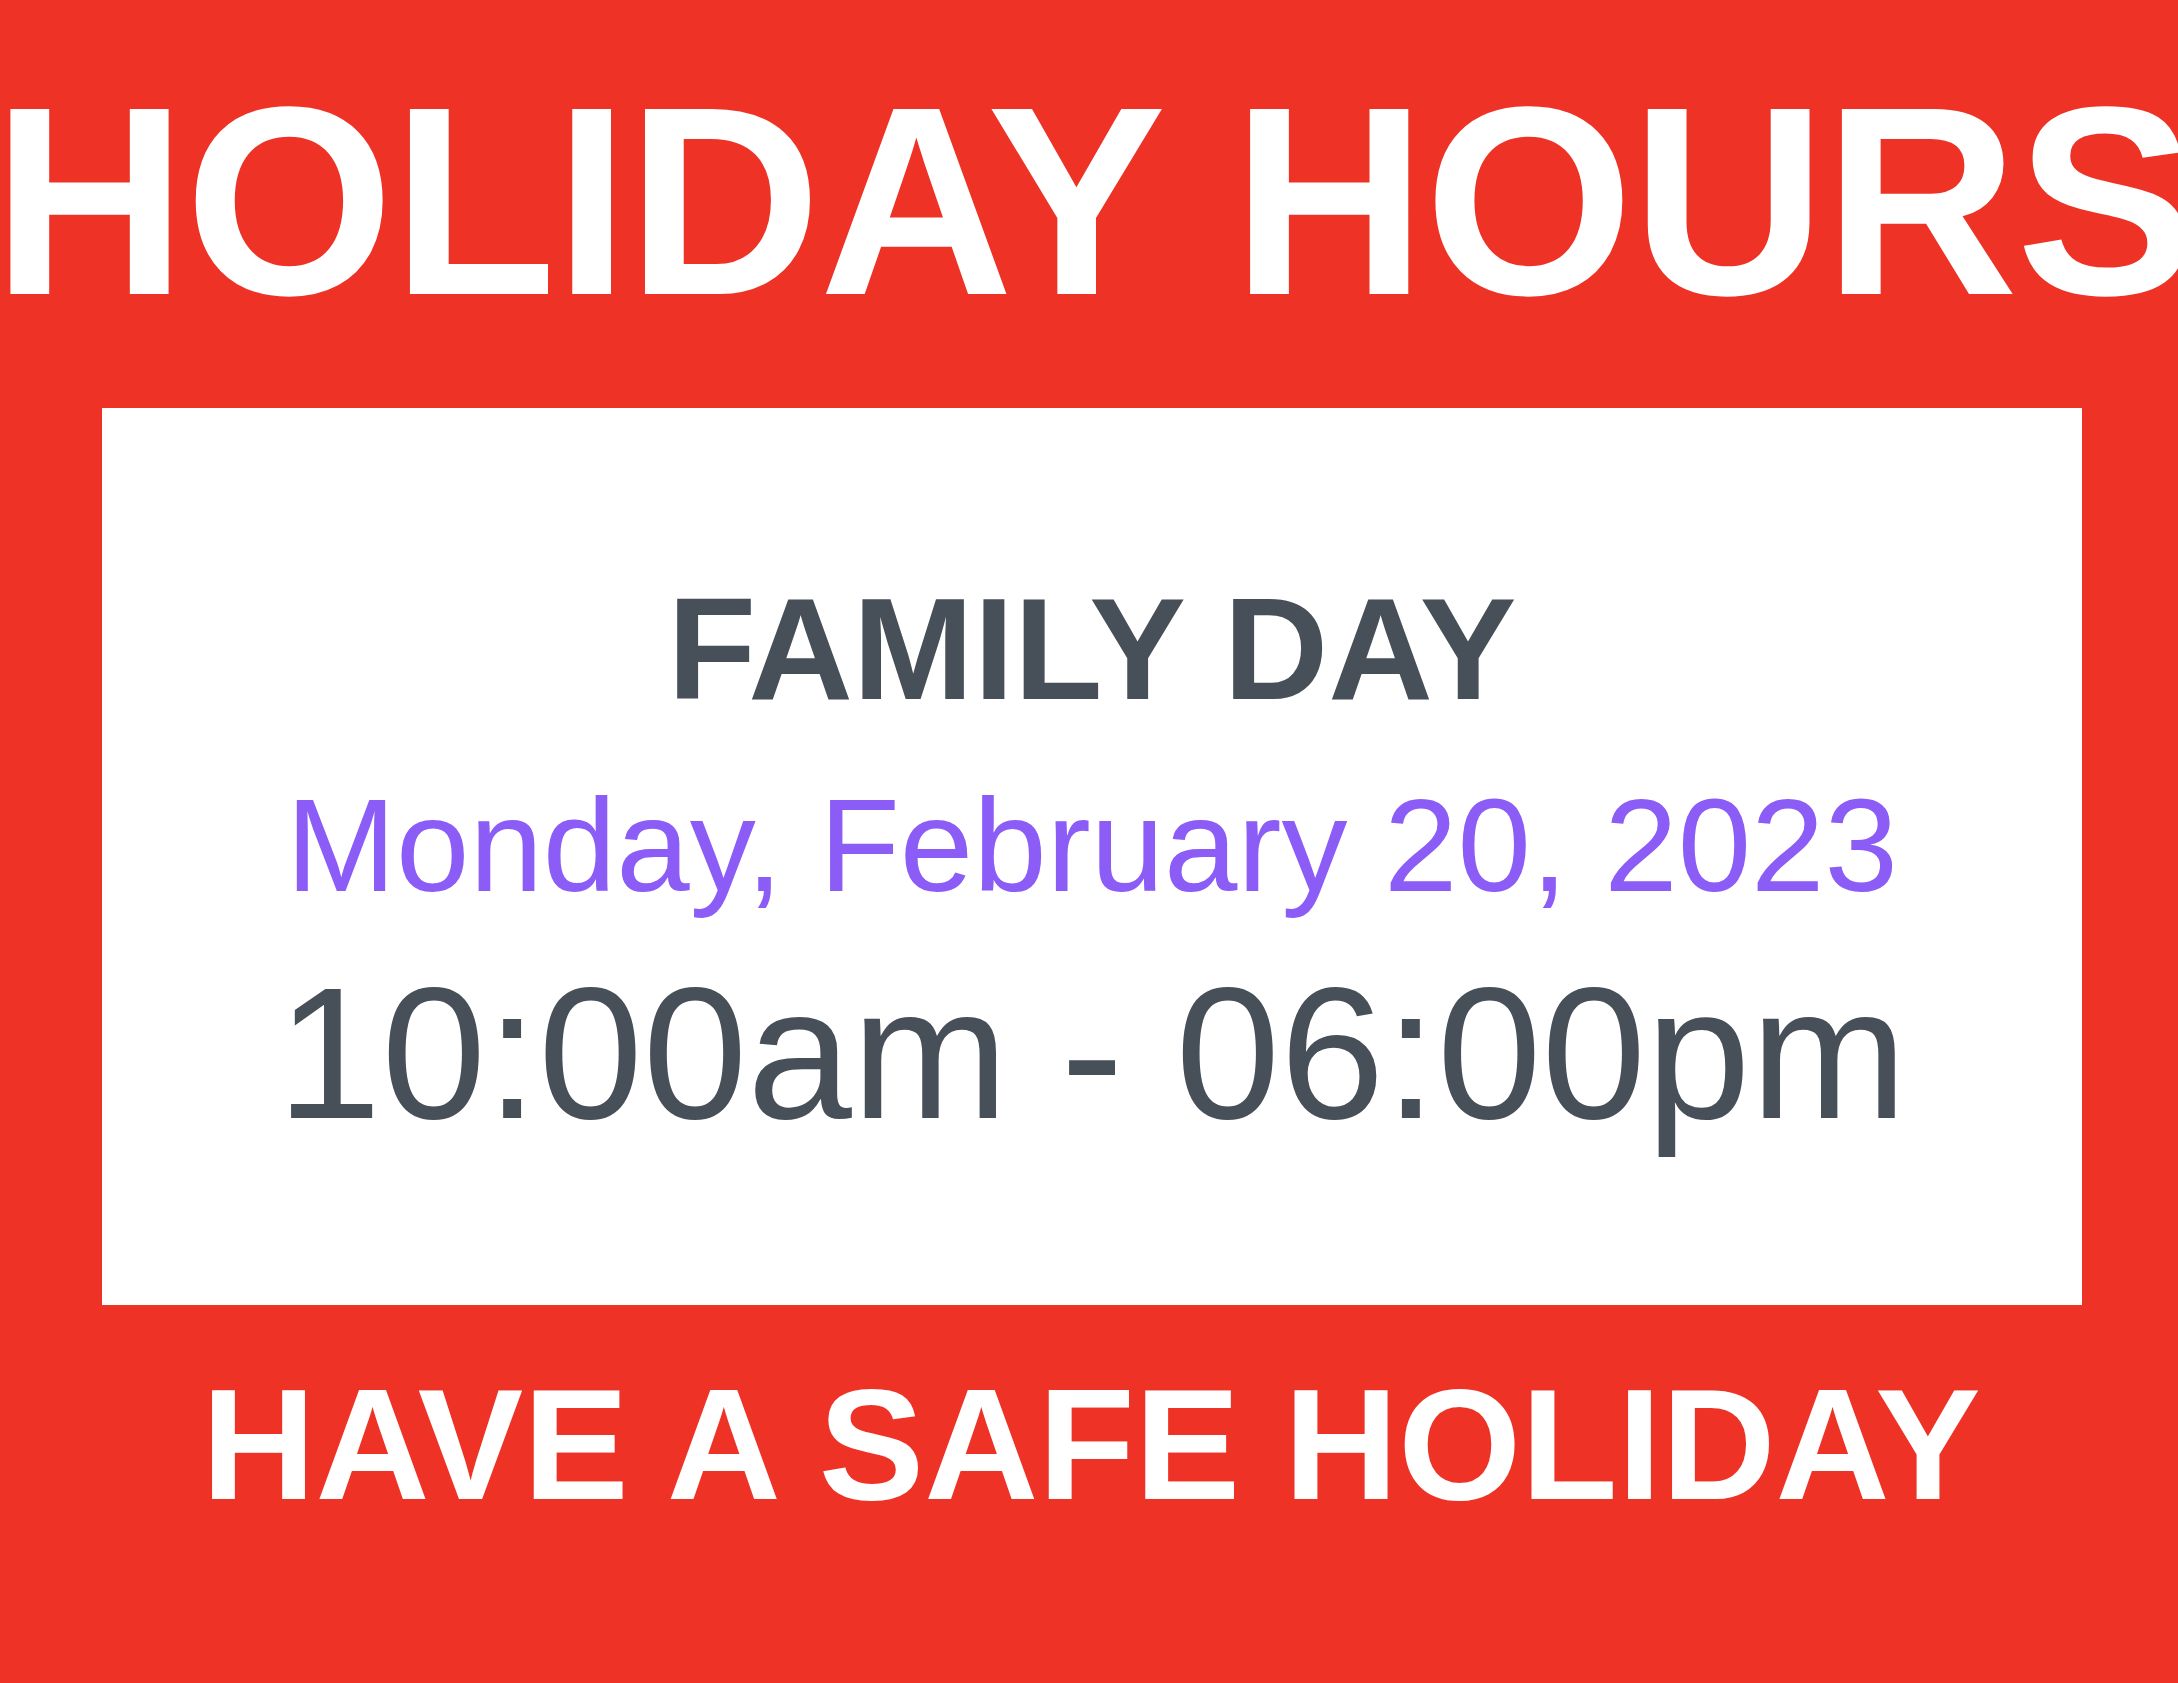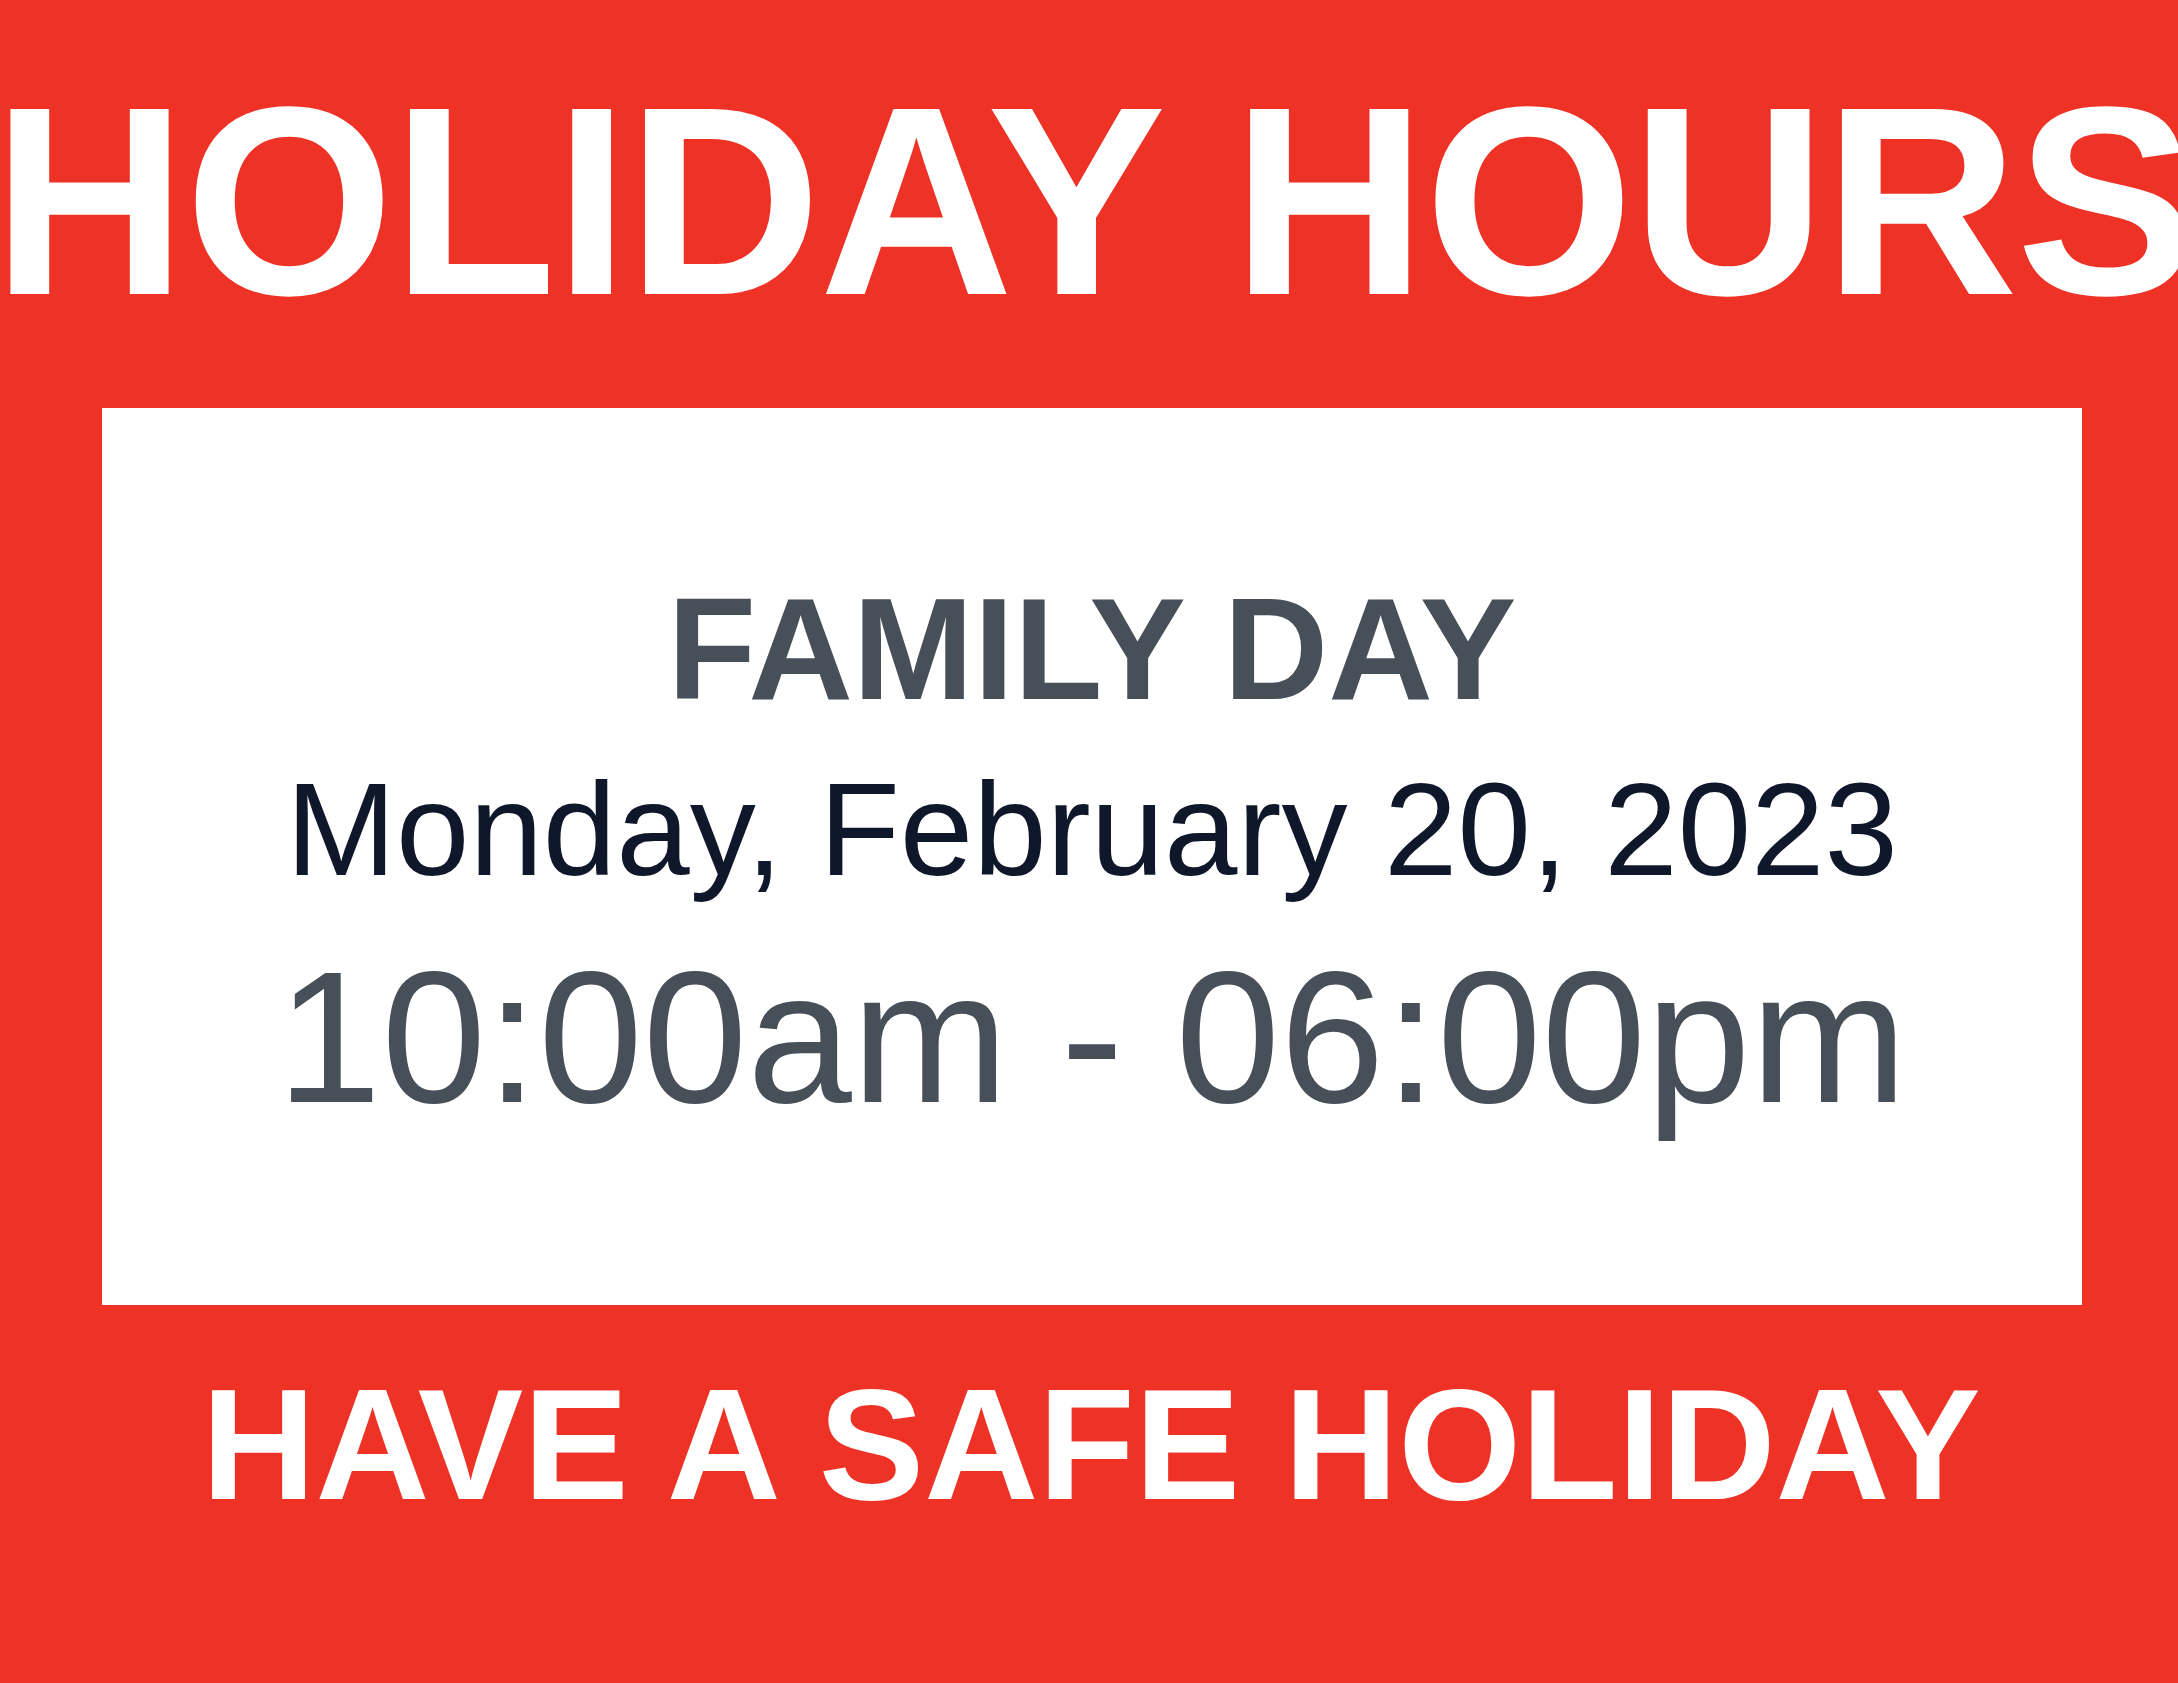--- a/index.html
+++ b/index.html
@@ -70,29 +70,29 @@
   }
 
   .occasion-title {
     font-family: "Liberation Sans", sans-serif;
     font-weight: 700;
     font-size: 145px;
     line-height: 1.06;
     color: #474f58;
     letter-spacing: 0px;
     white-space: nowrap;
-    margin: 1px;
+    margin: 17px;
   }
 
   .occasion-date {
     font-family: "Liberation Sans", sans-serif;
     font-weight: 400;
     font-size: 132px;
     line-height: 1.3;
-    color: #0f172a;
+    color: #8b5cf6;
     letter-spacing: 0px;
     white-space: nowrap;
     margin: 0;
     margin-top: 16px;
   }
 
   .occasion-hours {
     font-family: "Liberation Sans", sans-serif;
     font-weight: 400;
     font-size: 188px;

